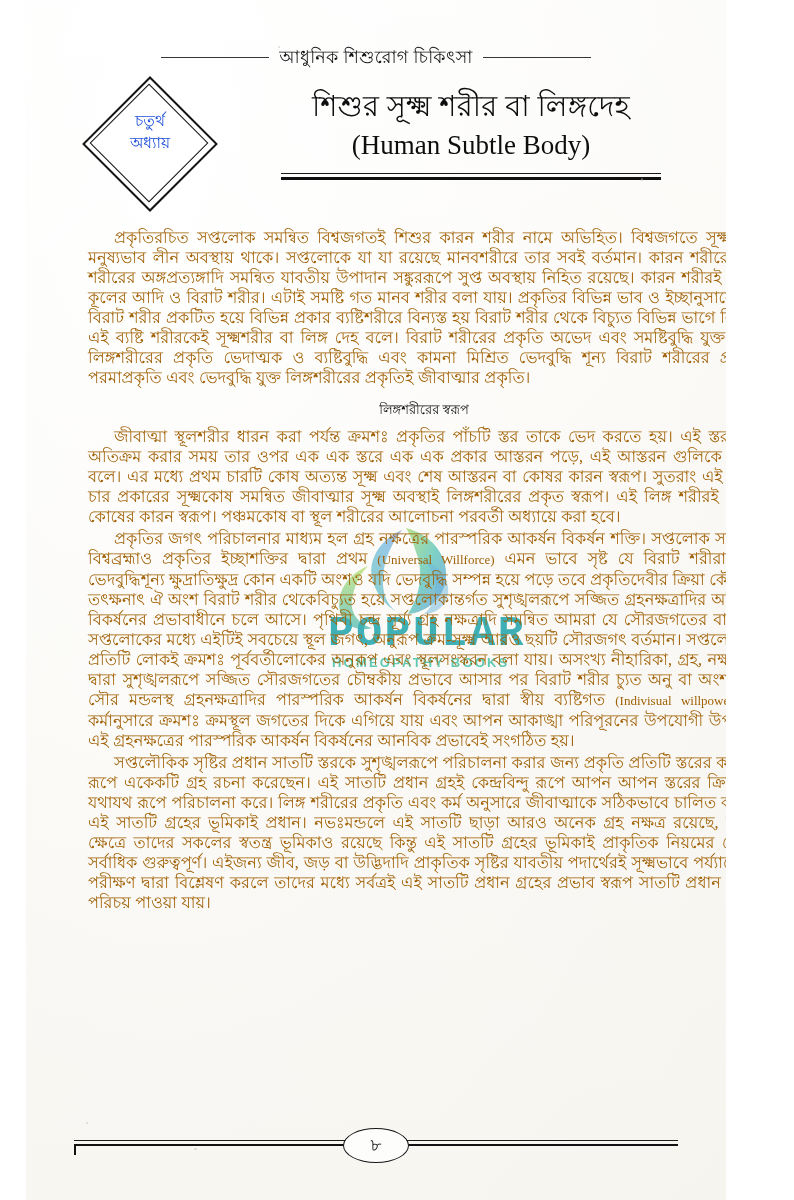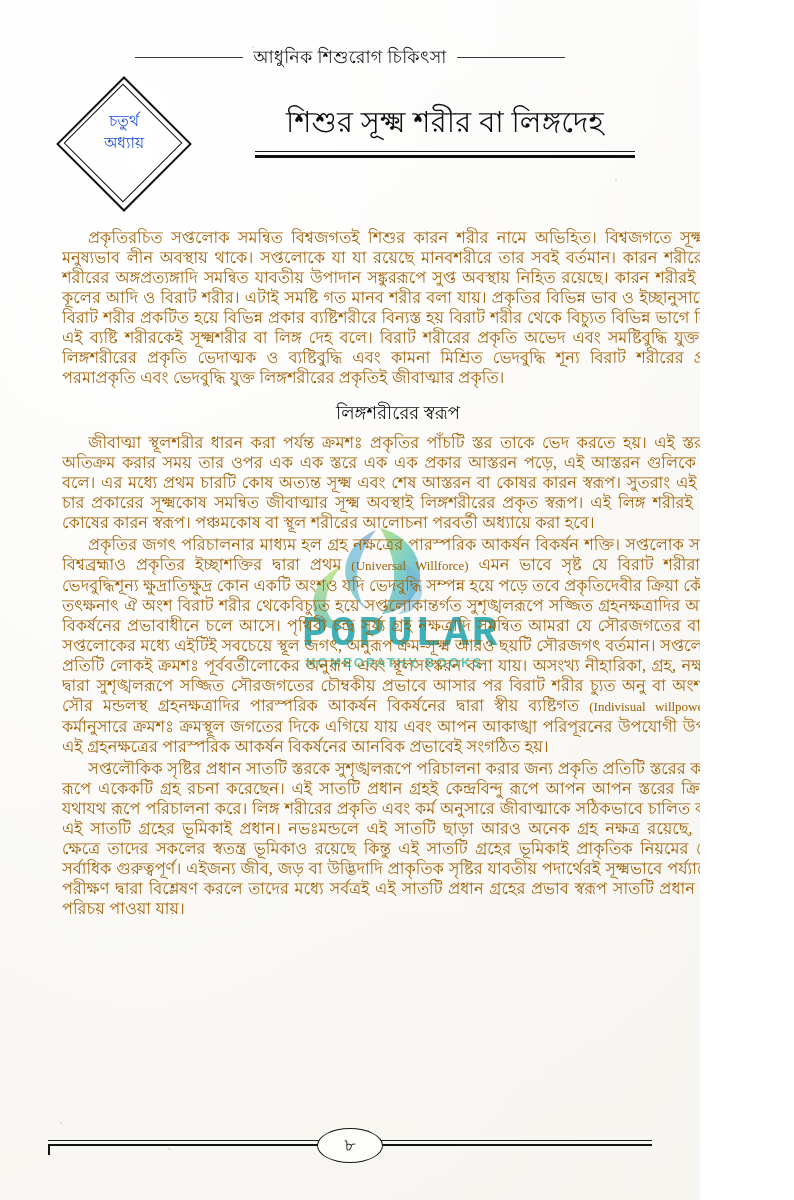--- a/index.html
+++ b/index.html
@@ -9,20 +9,21 @@
   }
 
   .page {
     position: relative;
     width: 700px;
     height: 1200px;
     background: #fdfdfb;
     overflow: hidden;
     font-family: "Liberation Serif", "DejaVu Serif", serif;
     color: #14120f;
+    margin-left: 26px;
   }
 
   
   .paper-tint {
     position: absolute;
     inset: 0;
     background:
       radial-gradient(ellipse at 20% 12%, rgba(255,255,255,0.9) 0%, rgba(250,249,246,0.35) 55%, rgba(244,243,238,0.5) 100%),
       linear-gradient(176deg, #ffffff 0%, #fbfaf7 42%, #f7f6f1 100%);
     pointer-events: none;
@@ -89,21 +90,21 @@
     font-size: 15.5px;
     line-height: 1.42;
     color: #1d4ed8;
   }
   .diamond-label span { display: block; }
 
   
   .title-block {
     position: absolute;
     left: 210px;
-    top: 104px;
+    top: 88px;
     width: 470px;
     text-align: center;
   }
   .title-bangla {
     font-size: 29px;
     line-height: 1.28;
     color: #0d0d0d;
     letter-spacing: 0.3px;
   }
   .title-latin {
@@ -143,21 +144,21 @@
     text-align: justify;
     text-justify: inter-word;
     color: #a16207;
     word-spacing: 0.4px;
   }
   p.para.indent { text-indent: 26px; }
 
   .section-heading {
     margin: 14px 0 8px 0;
     text-align: center;
-    font-size: 18px;
+    font-size: 13px;
     line-height: 1.3;
     color: #0f0f0f;
   }
 
   .latin-inline {
     font-family: "Liberation Serif", "DejaVu Serif", serif;
     font-size: 13px;
   }
 
   
@@ -269,20 +270,21 @@
     <div class="diamond-outer"></div>
     <div class="diamond-inner"></div>
     <div class="diamond-label">
       <span>চতুর্থ</span>
       <span>অধ্যায়</span>
     </div>
   </div>
 
   <div class="title-block">
     <div class="title-bangla">শিশুর সূক্ষ্ম শরীর বা লিঙ্গদেহ</div>
+    <div class="title-latin">(Human Subtle Body)</div>
     <div class="title-rules">
       <div class="thin"></div>
       <div class="thick"></div>
     </div>
   </div>
 
   <div class="watermark">
     <svg class="wm-logo" viewBox="0 0 150 112">
       <defs>
         <linearGradient id="lg1" x1="0" y1="0" x2="1" y2="1">

